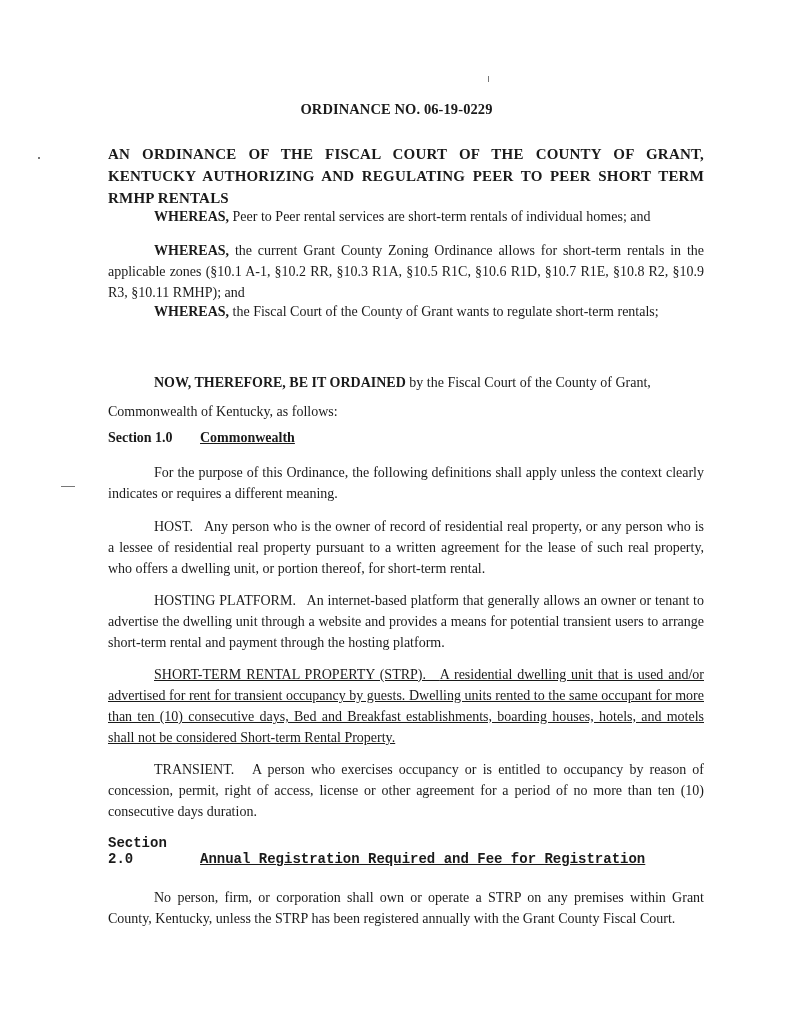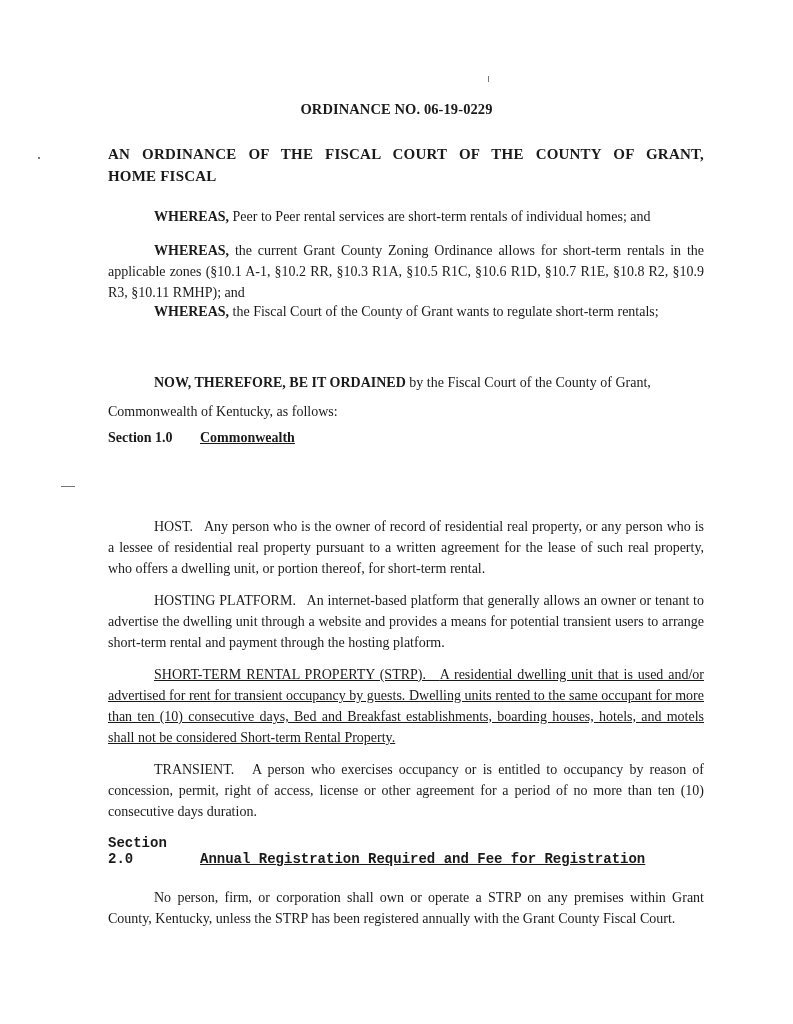--- a/index.html
+++ b/index.html
@@ -24,21 +24,22 @@
 </style>
 </head>
 <body>
 
 <div class="page">
 
   <div class="title">ORDINANCE NO. 06-19-0229</div>
 
   <div class="heading">
     <span class="l1">AN ORDINANCE OF THE FISCAL COURT OF THE COUNTY OF GRANT,</span>
-    <span>HOME FISCAL</span>
+    <span class="l2">KENTUCKY AUTHORIZING AND REGULATING PEER TO PEER SHORT TERM</span>
+    <span>RMHP RENTALS</span>
   </div>
 
   <div class="para indent" style="top:206px;">
     <span class="b">WHEREAS,</span><span> Peer to Peer rental services are short-term rentals of individual homes; and</span>
   </div>
 
   <div class="para indent" style="top:240px;">
     <span class="b">WHEREAS,</span><span> the current Grant County Zoning Ordinance allows for short-term rentals in the applicable zones (§10.1 A-1, §10.2 RR, §10.3 R1A, §10.5 R1C, §10.6 R1D, §10.7 R1E, §10.8 R2, §10.9 R3, §10.11 RMHP); and</span>
   </div>
 
@@ -48,20 +49,21 @@
 
   <div class="para indent" style="top:372px;">
     <span class="b">NOW, THEREFORE, BE IT ORDAINED</span><span> by the Fiscal Court of the County of Grant,</span>
   </div>
   <div class="para" style="top:401px;">Commonwealth of Kentucky, as follows:</div>
 
   <div class="sect" style="top:430px;">
     <span class="num">Section 1.0</span><span class="ttl">Commonwealth</span>
   </div>
 
+  <div class="para indent" style="top:462px;">For the purpose of this Ordinance, the following definitions shall apply unless the context clearly indicates or requires a different meaning.</div>
 
   <div class="para indent" style="top:516px;">
     <span>HOST.</span>&nbsp;&nbsp; <span>Any person who is the owner of record of residential real property, or any person who is a lessee of residential real property pursuant to a written agreement for the lease of such real property, who offers a dwelling unit, or portion thereof, for short-term rental.</span>
   </div>
 
   <div class="para indent" style="top:590px;">
     <span>HOSTING PLATFORM.</span>&nbsp;&nbsp; <span>An internet-based platform that generally allows an owner or tenant to advertise the dwelling unit through a website and provides a means for potential transient users to arrange short-term rental and payment through the hosting platform.</span>
   </div>
 
   <div class="para indent" style="top:664px;text-decoration:underline;">

